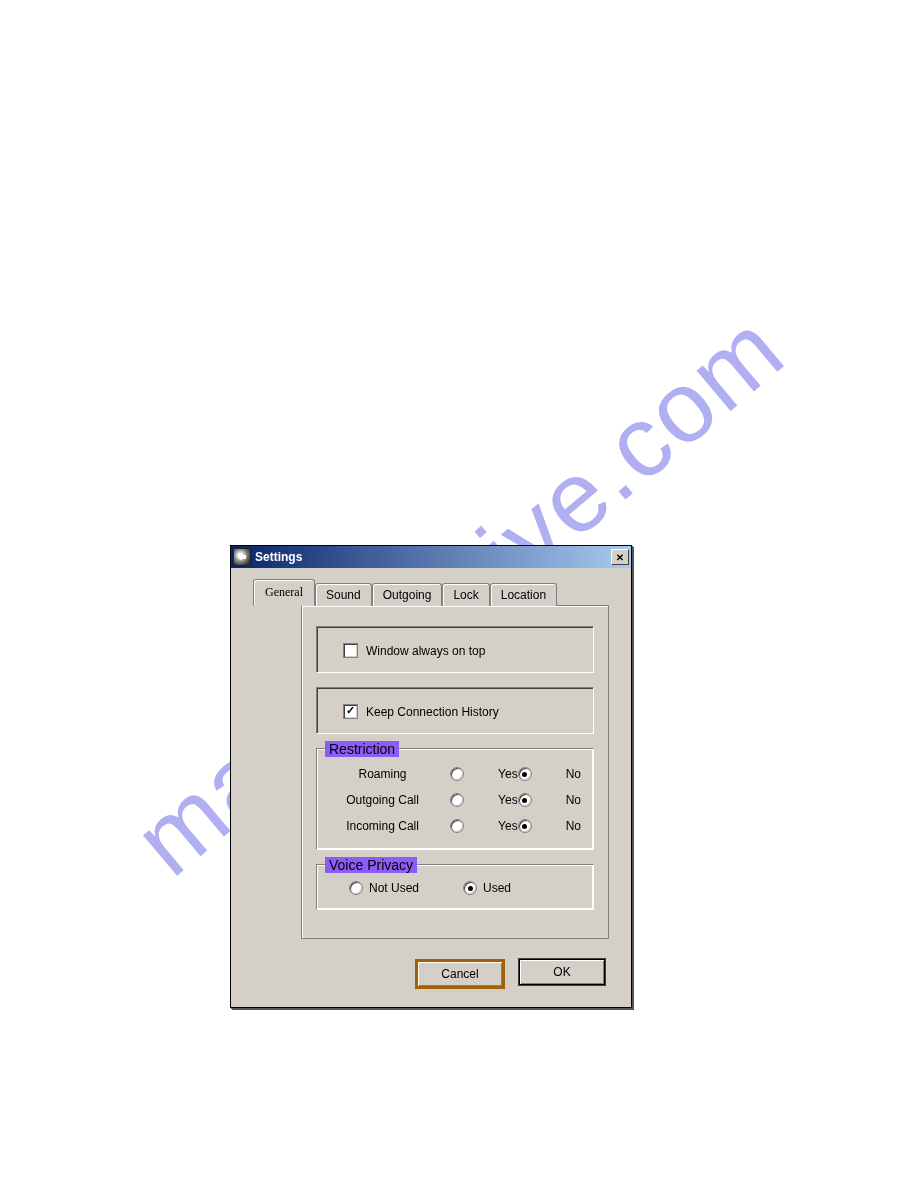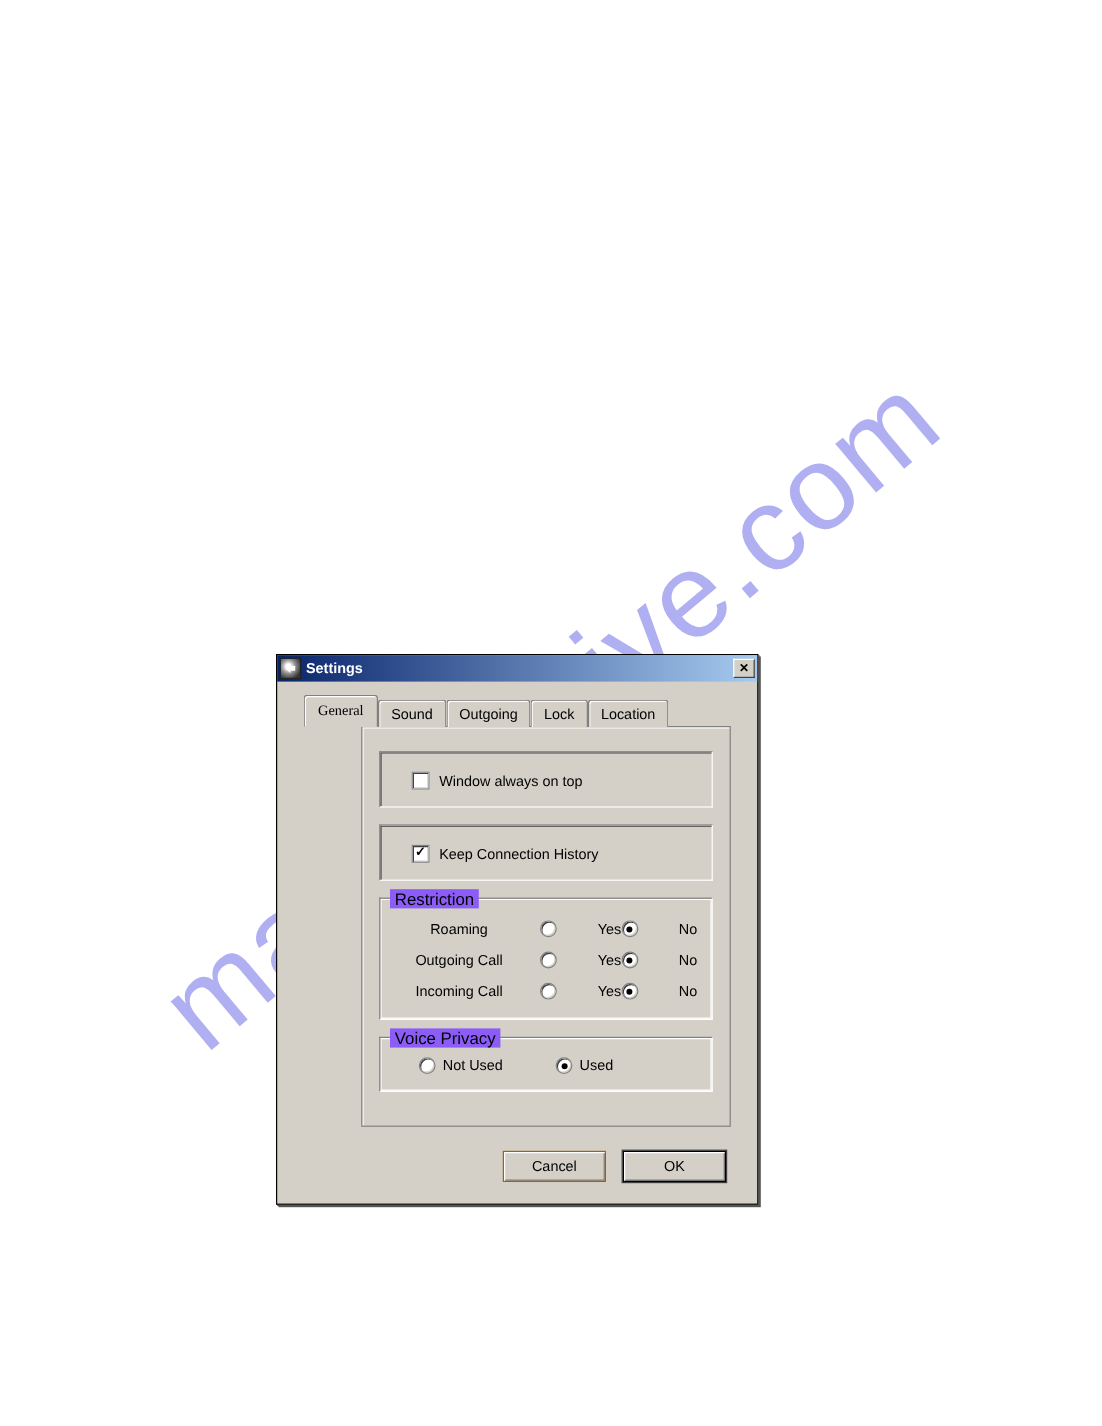--- a/index.html
+++ b/index.html
@@ -234,21 +234,21 @@
     display: flex;
     justify-content: flex-end;
     gap: 14px;
     margin-top: 20px;
     padding-right: 4px;
   }
   .btn {
     min-width: 84px;
     height: 24px;
     background: #d4d0c8;
-    border: 1px solid #a16207;
+    border: 3px solid #a16207;
     box-shadow: inset 1px 1px 0 #fff, inset -1px -1px 0 #808080;
     display: flex;
     align-items: center;
     justify-content: center;
     font-size: 12px;
   }
   .btn.default {
     border: 1px solid #000;
     box-shadow: inset 1px 1px 0 #fff, inset -1px -1px 0 #808080, 0 0 0 1px #404040;
   }

